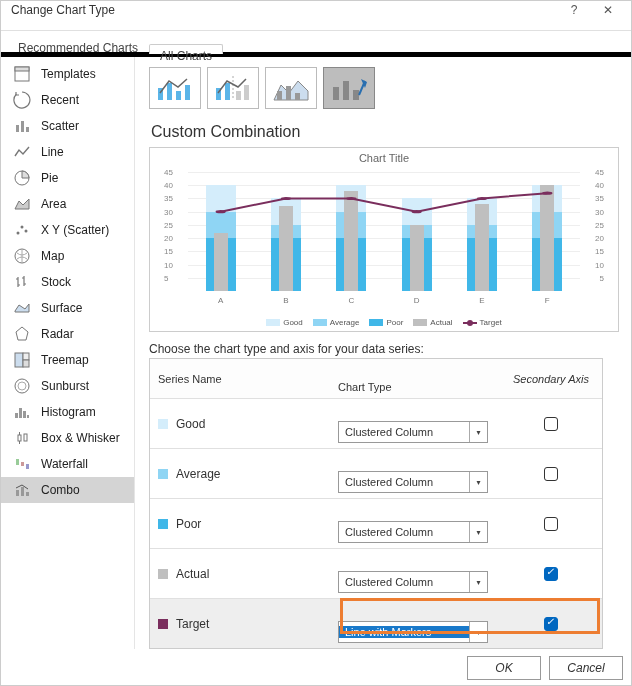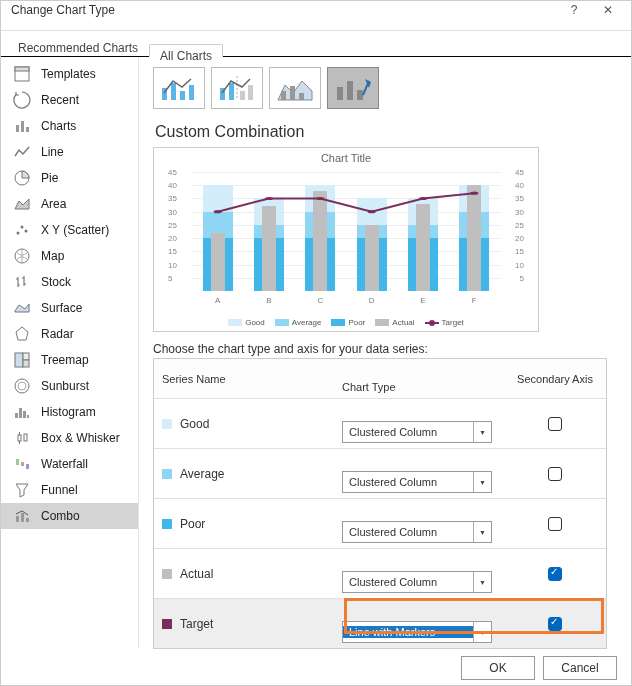--- a/index.html
+++ b/index.html
@@ -26,21 +26,21 @@
   .titlebar .controls { display: flex; gap: 4px; }
   .titlebar .controls span {
     width: 30px; height: 20px; display:flex; align-items:center; justify-content:center;
     font-size: 12px; color:#555;
   }
 
   .tabs {
     display: flex;
     height: 26px;
     padding: 4px 4px 0 6px;
-    border-bottom: 1px solid #000000;
+    border-bottom: 5px solid #000000;
     gap: 0;
   }
   .tab {
     padding: 4px 10px;
     font-size: 12px;
     color: #444;
     border: 1px solid transparent;
     position: relative;
     top: 1px;
   }
@@ -95,21 +95,21 @@
     border: 1px solid #bbb;
     display:flex; align-items:center; justify-content:center;
     background:#fff;
   }
   .subtype.selected { background:#bdbdbd; border-color:#888; }
   .subtype svg { width:40px; height:30px; }
 
   .subtitle { font-size: 16px; color:#333; margin: 2px 0 6px 2px; font-weight: 400;}
   .preview {
     border: 1px solid #ccc;
-    width: 386px;
+    width: 470px;
     height: 220px;
     position: relative;
     font-size: 9px;
     color:#666;
   }
   .preview .ptitle { text-align:center; font-size:11px; color:#666; padding-top:4px;}
   .plot {
     position:absolute; left:38px; right:38px; top:24px; bottom:40px;
   }
   .grid-y {
@@ -138,41 +138,41 @@
     display:flex; align-items:center;
     padding: 5px 8px;
     border-bottom: 1px solid #e0e0e0;
     min-height: 30px;
   }
   .series-head { background:#fdfdfd; font-size:11px; }
   .series-row:last-child { border-bottom:none;}
   .series-row.highlight { background:#eee; position:relative; }
   .col-name { width: 180px; display:flex; align-items:center; gap:8px;}
   .col-type { width: 170px; margin-top: 17px; }
-  .col-axis { flex:1; display:flex; justify-content:center; }
+  .col-axis { flex:1; display:flex; justify-content:center;font-style:italic; }
   .swatch { width:10px; height:10px; }
   .combo {
     display:flex; border:1px solid #999; height:22px; width:150px;
     align-items:center; background:#fff;
   }
   .combo .ctext { flex:1; padding:0 6px; font-size:11px;}
   .combo .cbtn { width:18px; height:100%; border-left:1px solid #aaa; display:flex; align-items:center; justify-content:center; font-size:8px; color:#444;}
   .combo.blue .ctext { background:#1979ca; color:#fff; }
   .chk { width:14px; height:14px; border:1px solid #333; border-radius:3px; background:#fff;}
   .chk.on { background:#0067c0; border-color:#0067c0; position:relative;}
   .chk.on::after { content:"✓"; color:#fff; font-size:10px; position:absolute; left:1px; top:-2px;}
   .orange-box {
     position:absolute; border:3px solid #ed7d31; pointer-events:none;
     left:190px; top:-1px; width:260px; height:36px;
   }
 
   .footer {
     height: 38px;
     display:flex; justify-content:flex-end; align-items:center;
-    gap:8px; padding: 0 14px;
+    gap:8px; padding: 0 8px; font-style: italic;
   }
   .btn {
     min-width: 74px; height:24px; border:1px solid #999; background:#fff;
     display:flex; align-items:center; justify-content:center; font-size:12px;
   }
 </style>
 </head>
 <body>
 
 <div class="titlebar">
@@ -209,21 +209,21 @@
       <span class="lbl">Recent</span>
       </div>
     <div class="side-item">
       <span class="micon">
           <svg viewBox="0 0 18 18">
             <rect x="3" y="8" width="3" height="7" fill="#999"></rect>
             <rect x="8" y="4" width="3" height="11" fill="#999"></rect>
             <rect x="13" y="10" width="3" height="5" fill="#999"></rect>
           </svg>
         </span>
-      <span class="lbl">Charts</span>
+      <span class="lbl">Scatter</span>
       </div>
     <div class="side-item">
       <span class="micon">
           <svg viewBox="0 0 18 18">
             <polyline points="2,13 6,7 10,11 16,4" fill="none" stroke="#777" stroke-width="1.4"></polyline>
           </svg>
         </span>
       <span class="lbl">Line</span>
       </div>
     <div class="side-item">
@@ -328,28 +328,20 @@
       </div>
     <div class="side-item">
       <span class="micon">
           <svg viewBox="0 0 18 18">
             <rect x="3" y="4" width="3" height="6" fill="#9c9"></rect>
             <rect x="8" y="7" width="3" height="4" fill="#c99"></rect>
             <rect x="13" y="9" width="3" height="5" fill="#99c"></rect>
           </svg>
         </span>
       <span class="lbl">Waterfall</span>
-      </div>
-    <div class="side-item">
-      <span class="micon">
-          <svg viewBox="0 0 18 18">
-            <path d="M3 3h12l-4 6v5l-4 2v-7z" fill="none" stroke="#777"></path>
-          </svg>
-        </span>
-      <span class="lbl">Funnel</span>
       </div>
     <div class="side-item selected">
       <span class="micon">
           <svg viewBox="0 0 18 18">
             <rect x="3" y="9" width="3" height="6" fill="#999"></rect>
             <rect x="8" y="6" width="3" height="9" fill="#999"></rect>
             <rect x="13" y="11" width="3" height="4" fill="#999"></rect>
             <polyline points="3,7 9,4 15,8" fill="none" stroke="#555"></polyline>
           </svg>
         </span>

